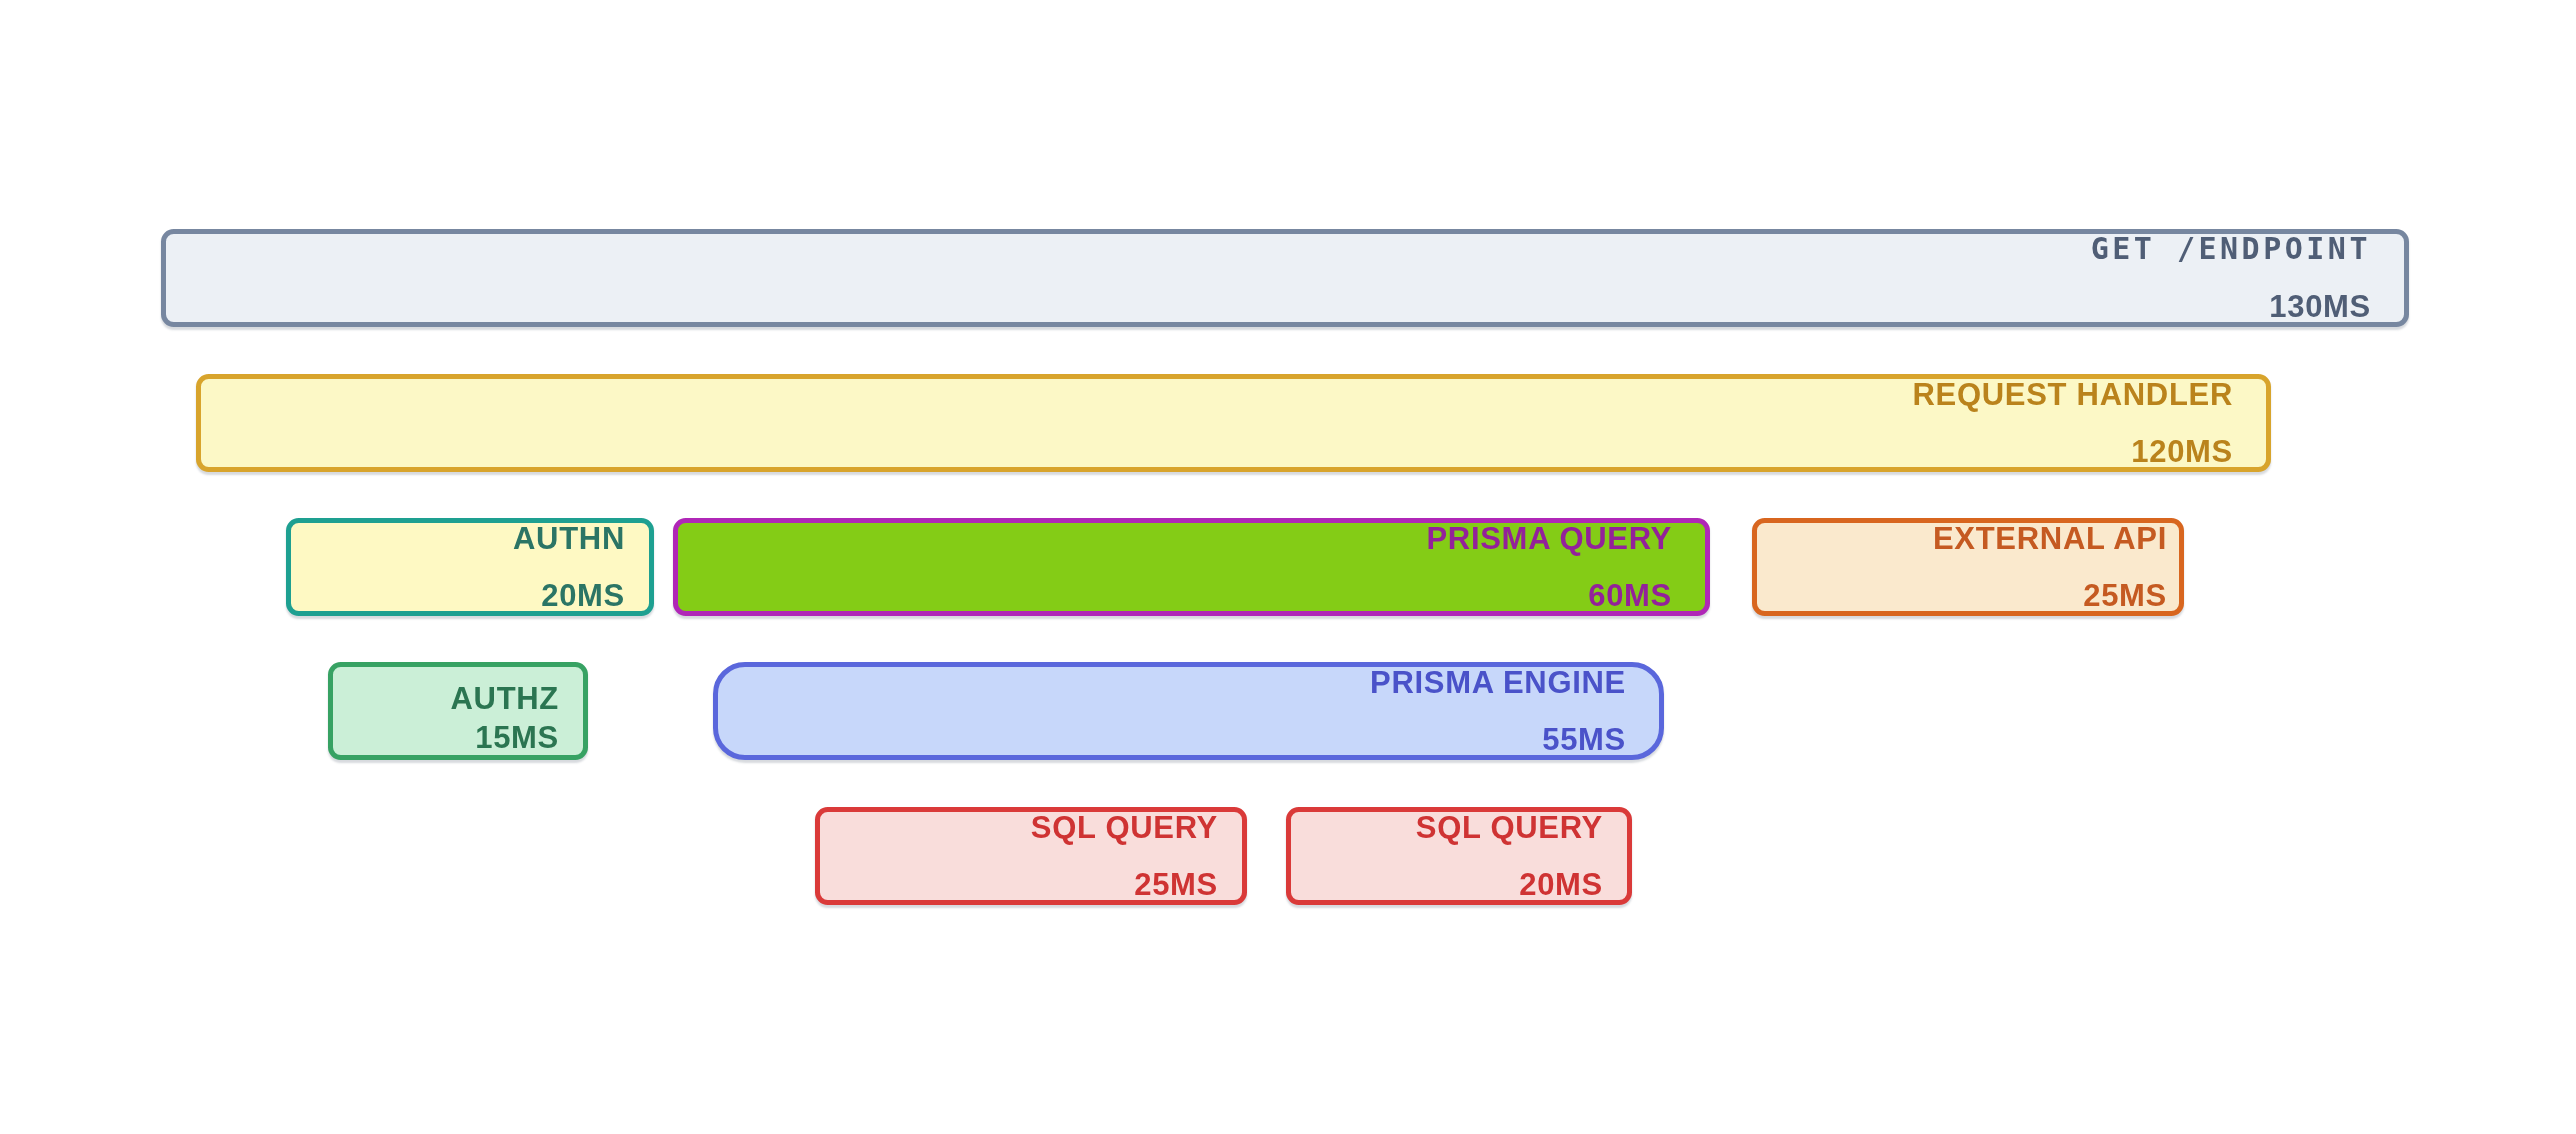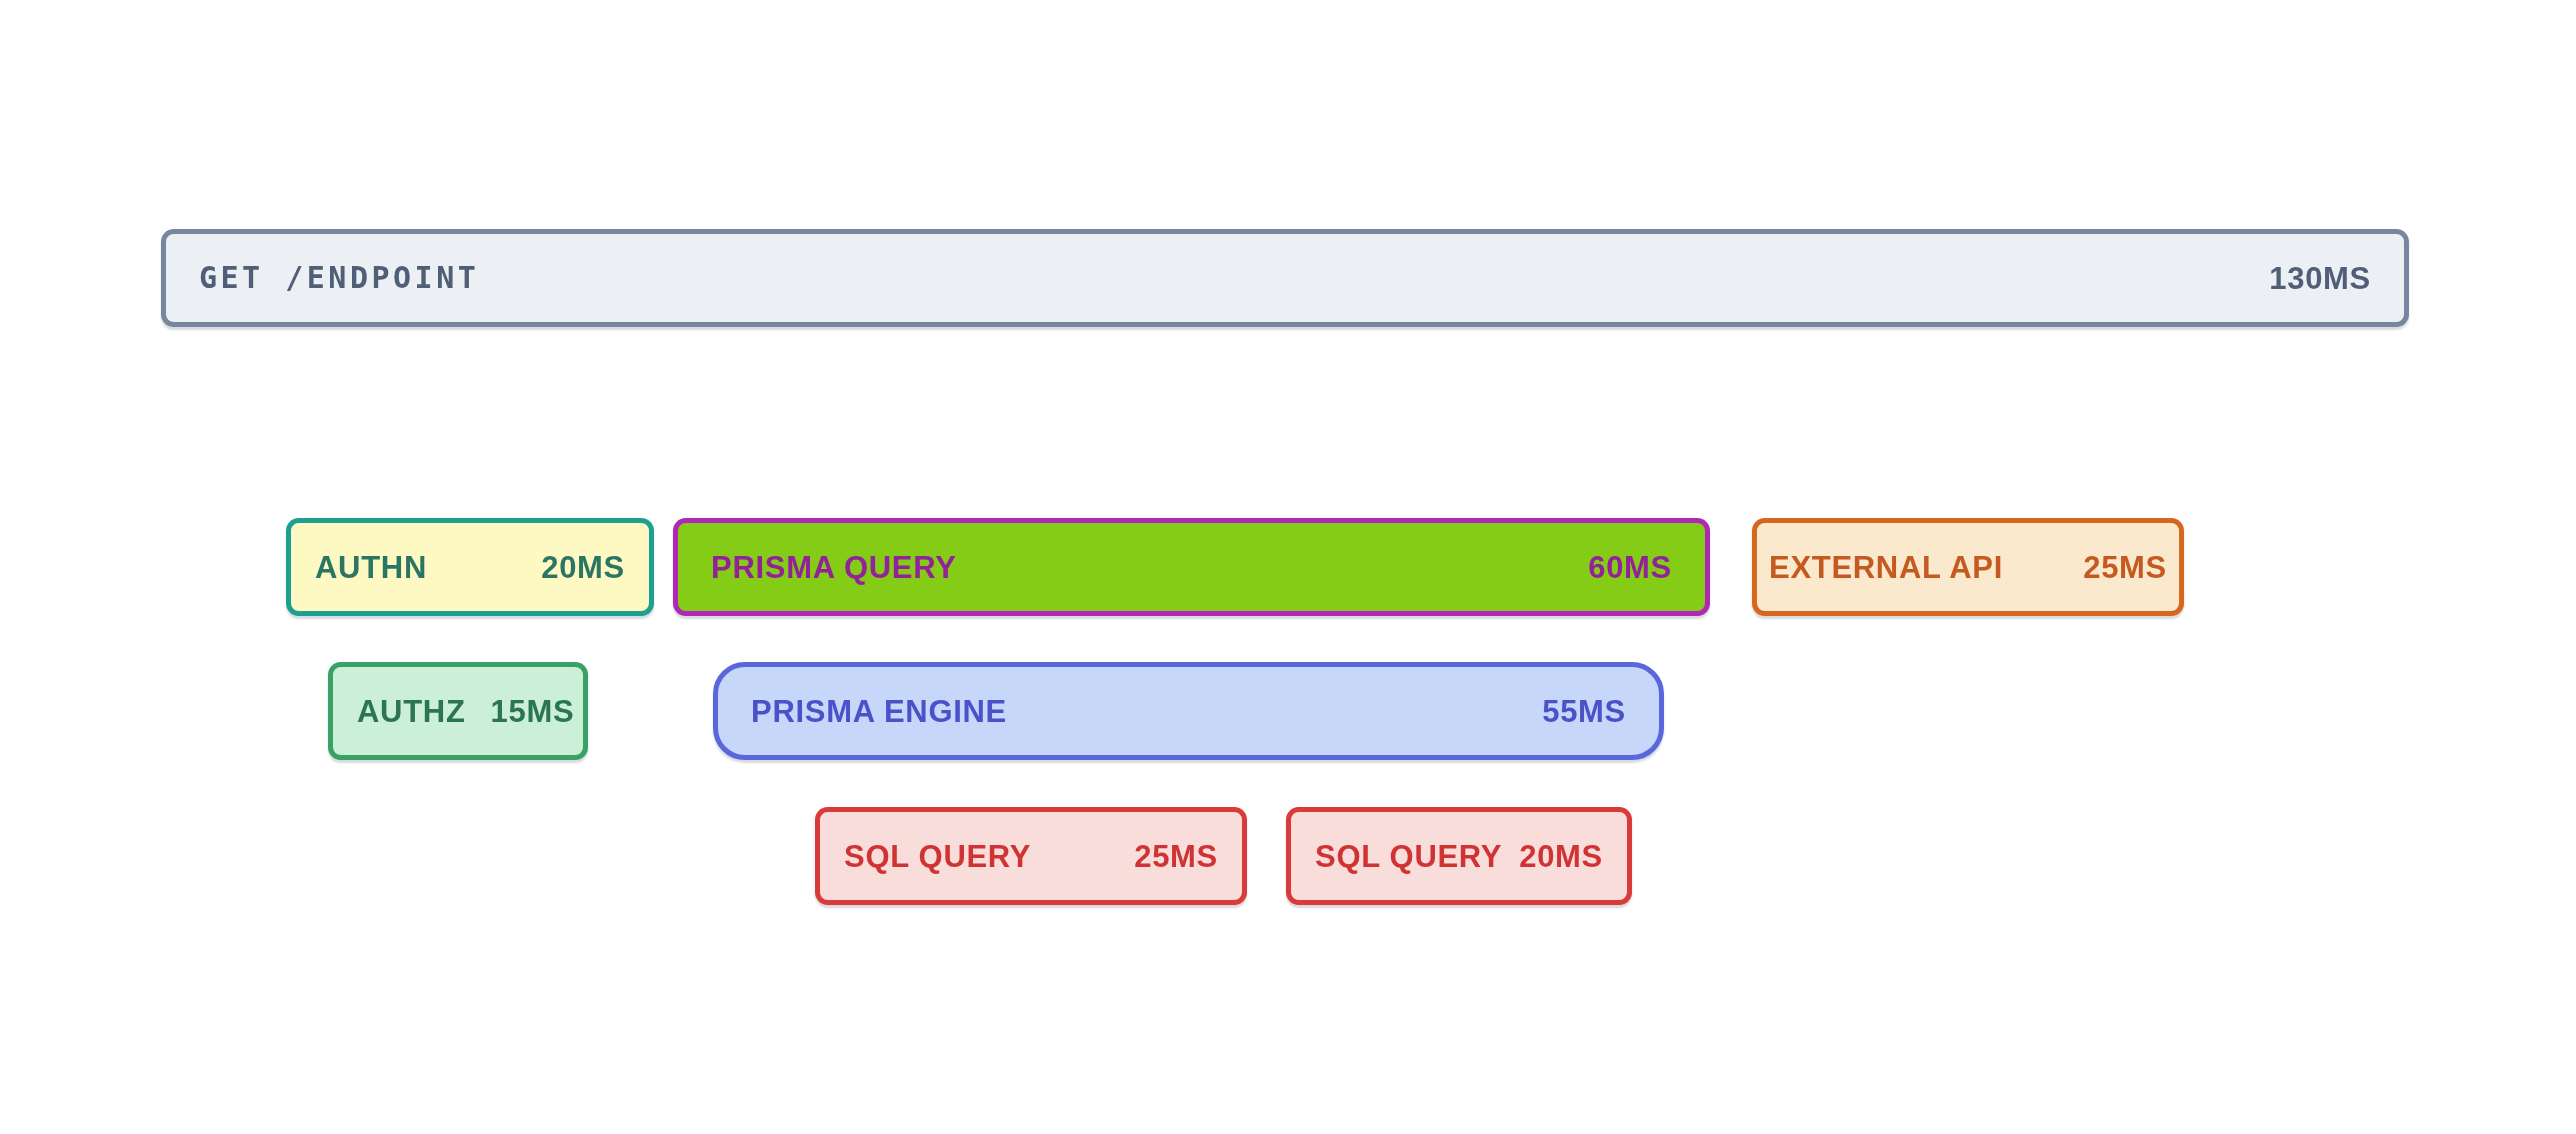--- a/index.html
+++ b/index.html
@@ -18,23 +18,24 @@
     position: absolute;
     inset: 0;
   }
   .span-box {
     position: absolute;
     box-sizing: border-box;
     height: 98px;
     border: 5.7px solid;
     border-radius: 12.7px;
     display: flex;
-    align-items: center;
+    align-items: flex-end;
     justify-content: space-between;
     box-shadow: 0 2.8px 2.1px rgba(71, 85, 105, 0.22);
+    flex-direction: column;
   }
   .span-box .span-label,
   .span-box .span-duration {
     white-space: nowrap;
     font: 700 31px/1 "Liberation Sans", sans-serif;
     letter-spacing: 0.7px;
   }
   .span-box .span-label.mono {
     font: 700 30px/1 "DejaVu Sans Mono", monospace;
     letter-spacing: 3.5px;
@@ -43,20 +44,24 @@
     margin-left: 17px;
   }
 </style>
 </head>
 <body>
 
 <div id="trace-canvas">
     <div class="span-box" style="left: 161px; top: 229px; width: 2248px; background: rgb(236, 240, 245); border-color: rgb(119, 135, 160); color: rgb(80, 94, 118); padding: 0px 33px;">
       <span class="span-label mono">GET /ENDPOINT</span>
       <span class="span-duration">130MS</span>
+    </div>
+    <div class="span-box" style="left: 196px; top: 374px; width: 2075px; background: rgb(252, 248, 198); border-color: rgb(216, 164, 44); color: rgb(186, 131, 28); padding: 0px 33px;">
+      <span class="span-label">REQUEST HANDLER</span>
+      <span class="span-duration">120MS</span>
     </div>
     <div class="span-box" style="left: 286px; top: 518px; width: 368px; background: #fef9c3; border-color: rgb(30, 160, 145); color: rgb(43, 117, 101); padding: 0px 24px;">
       <span class="span-label">AUTHN</span>
       <span class="span-duration">20MS</span>
     </div>
     <div class="span-box" style="left: 673px; top: 518px; width: 1037px; background: #84cc16; border-color: rgb(176, 39, 183); color: rgb(147, 33, 154); padding: 0px 33px;">
       <span class="span-label">PRISMA QUERY</span>
       <span class="span-duration">60MS</span>
     </div>
     <div class="span-box" style="left: 1752px; top: 518px; width: 432px; background: rgb(250, 233, 205); border-color: rgb(216, 102, 31); color: rgb(197, 90, 33); padding: 0px 12px;">

